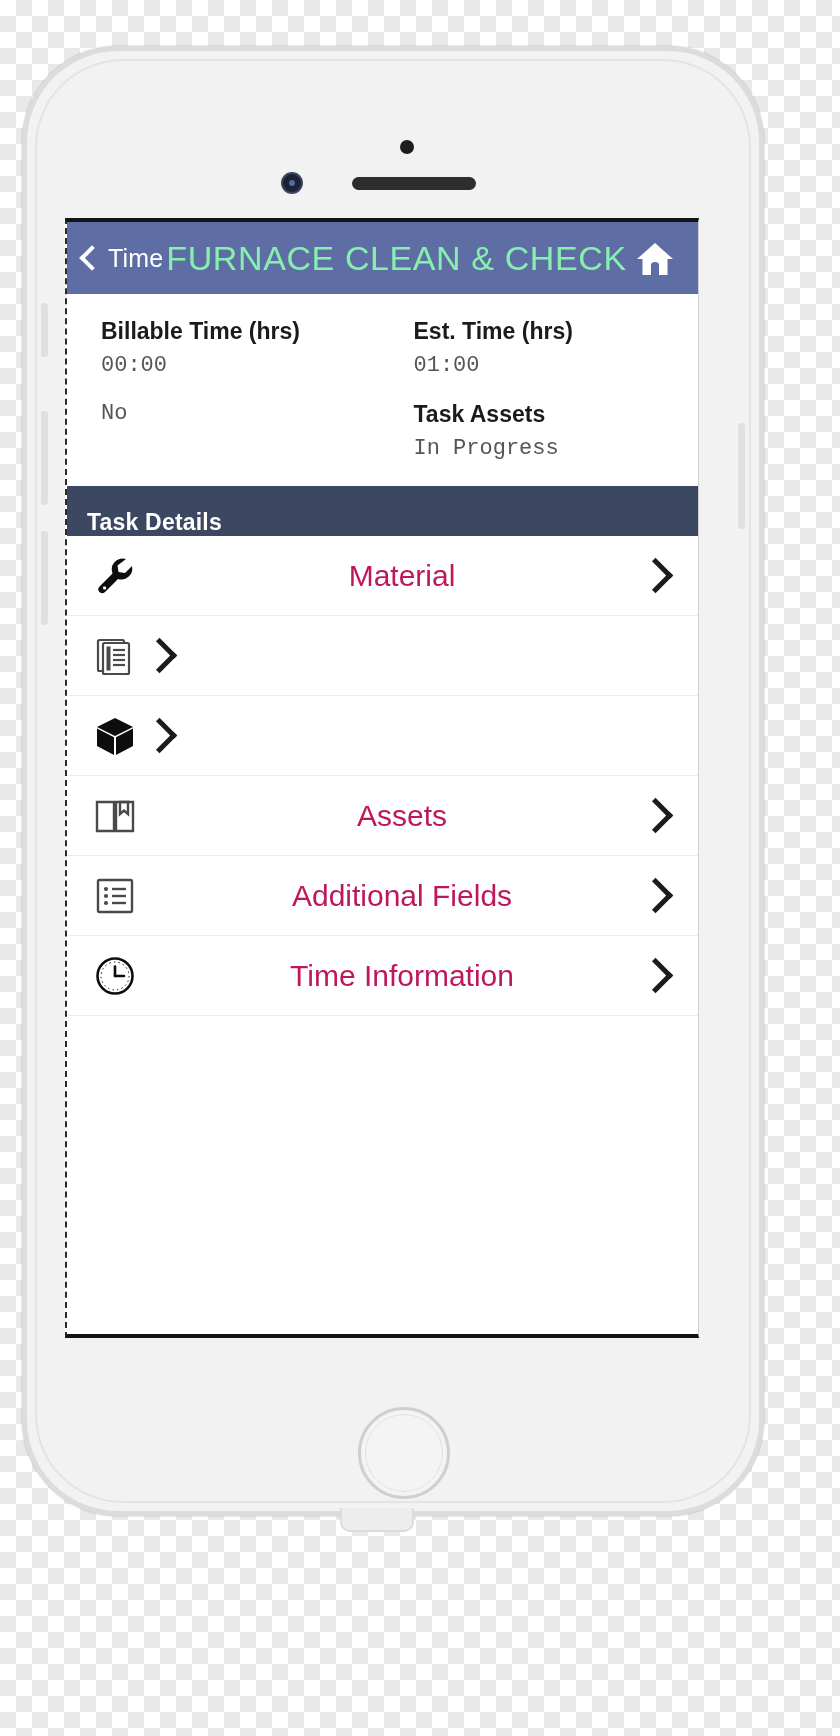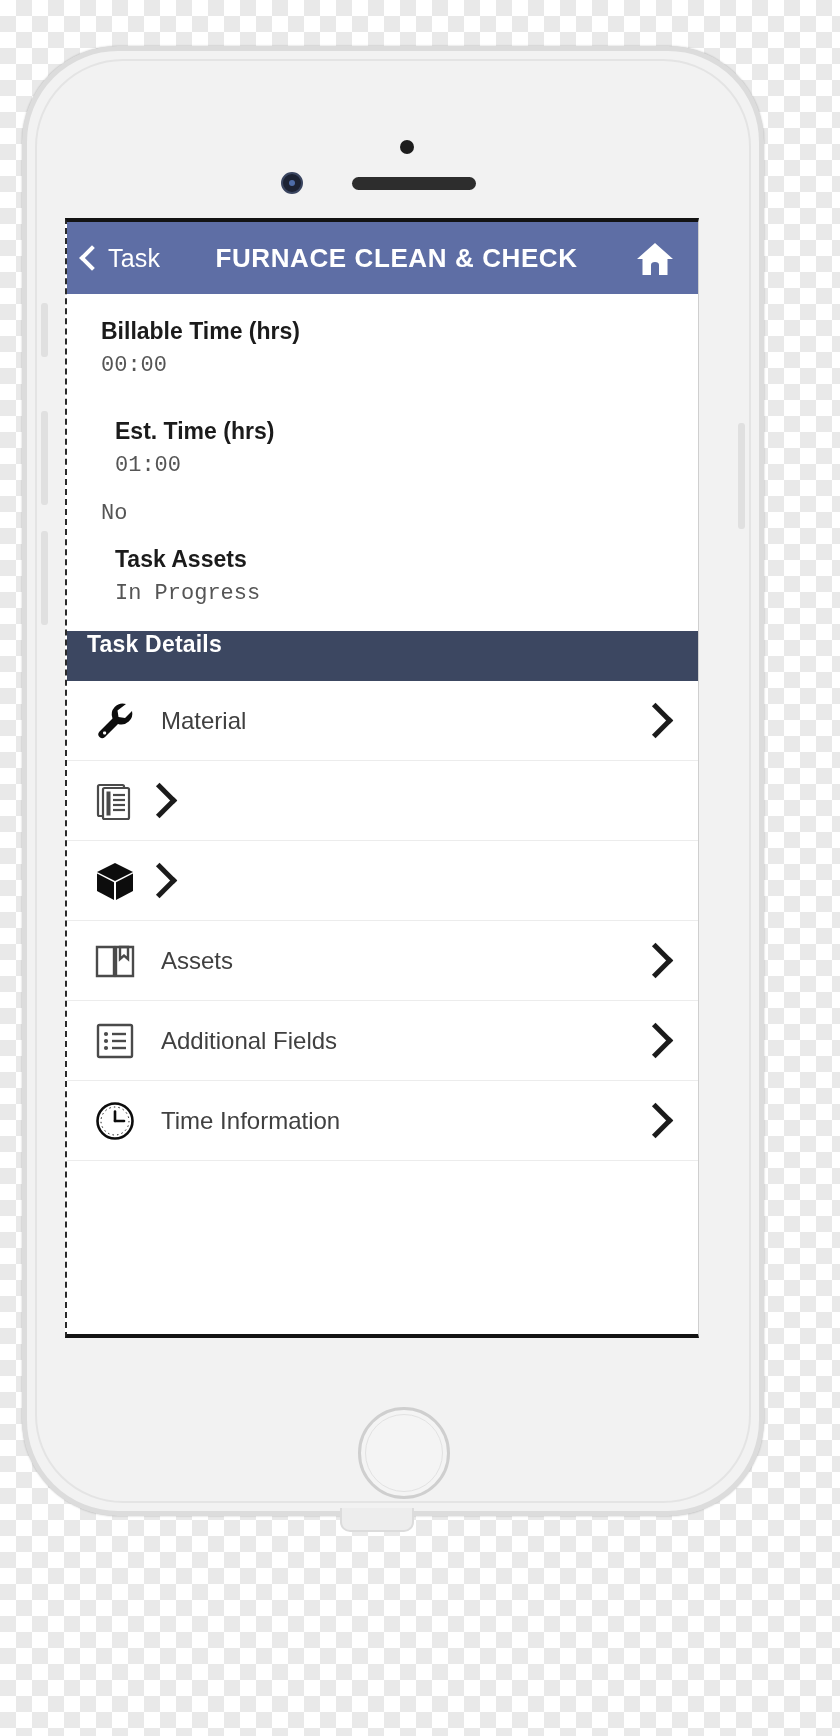--- a/index.html
+++ b/index.html
@@ -164,47 +164,46 @@
   }
   #back-label {
     color: #ffffff;
     font-size: 25px;
     letter-spacing: 0.2px;
   }
   #nav-title {
     position: absolute;
     left: 0; right: 0;
     text-align: center;
-    color: #ffffff;
-    font-size: 26px;
-    font-weight: bold;
+    color: #86efac;
+    font-size: 34px;
+    font-weight: normal;
     letter-spacing: 0.6px;
     pointer-events: none;
     padding-left: 28px;
   }
   #home-icon-btn {
     position: absolute;
     right: 22px;
     top: 16px;
     width: 42px; height: 42px;
     cursor: pointer;
   }
 
   
   #info {
     padding: 26px 0 20px 0;
     background: #ffffff;
   }
   .info-row {
     display: flex;
     padding: 0 0 0 34px;
-    flex-direction: column;
   }
   .info-cell { width: 50%; box-sizing: border-box; }
-  .info-cell.right { padding-left: 14px; margin-top: 17px; }
+  .info-cell.right { padding-left: 14px; }
   .info-label {
     font-size: 23px;
     font-weight: bold;
     color: #1b1b1b;
     line-height: 1.0;
     padding-bottom: 12px;
   }
   .info-value {
     font-size: 22px;
     color: #555555;
@@ -212,21 +211,21 @@
     padding-bottom: 26px;
     font-family: Liberation Mono, monospace;
   }
   .info-row.second .info-value { padding-bottom: 6px; }
 
   
   #section-header {
     background: #3c4761;
     height: 50px;
     display: flex;
-    align-items: flex-start;
+    align-items: flex-end;
     padding-left: 20px;
     box-sizing: border-box;
   }
   #section-header-label {
     color: #ffffff;
     font-size: 23px;
     font-weight: bold;
     letter-spacing: 0.2px;
   }
 
@@ -243,23 +242,24 @@
   }
   .li-icon {
     width: 54px;
     min-width: 54px;
     display: flex;
     align-items: center;
     justify-content: flex-start;
   }
   .li-label {
     flex: 1;
-    font-size: 24px;
-    color: #404040;
+    font-size: 30px;
+    color: #be185d;
     padding-left: 14px;
+    text-align: center;
   }
   .li-chev {
     width: 20px; height: 20px;
     border-top: 5px solid #1b1b1b;
     border-right: 5px solid #1b1b1b;
     transform: rotate(45deg);
     margin-right: 12px;
   }
   #list-filler {
     background: #ffffff;
@@ -290,21 +290,21 @@
   </div>
 </div>
 
 <div id="bottom-nub"></div>
 
 <div id="screen">
 
   <div id="navbar">
     <div id="back-button">
       <span class="chev"></span>
-      <span id="back-label">Task</span>
+      <span id="back-label">Time</span>
     </div>
     <div id="nav-title">FURNACE CLEAN &amp; CHECK</div>
     <div id="home-icon-btn">
       <svg width="42" height="42" viewBox="0 0 42 42">
         <path d="M21 5 L3 21 L8.5 21 L8.5 37 L17 37 L17 27 Q17 24 21 24 Q25 24 25 27 L25 37 L33.5 37 L33.5 21 L39 21 Z" fill="#ffffff"></path>
       </svg>
     </div>
   </div>
 
   <div id="info">

